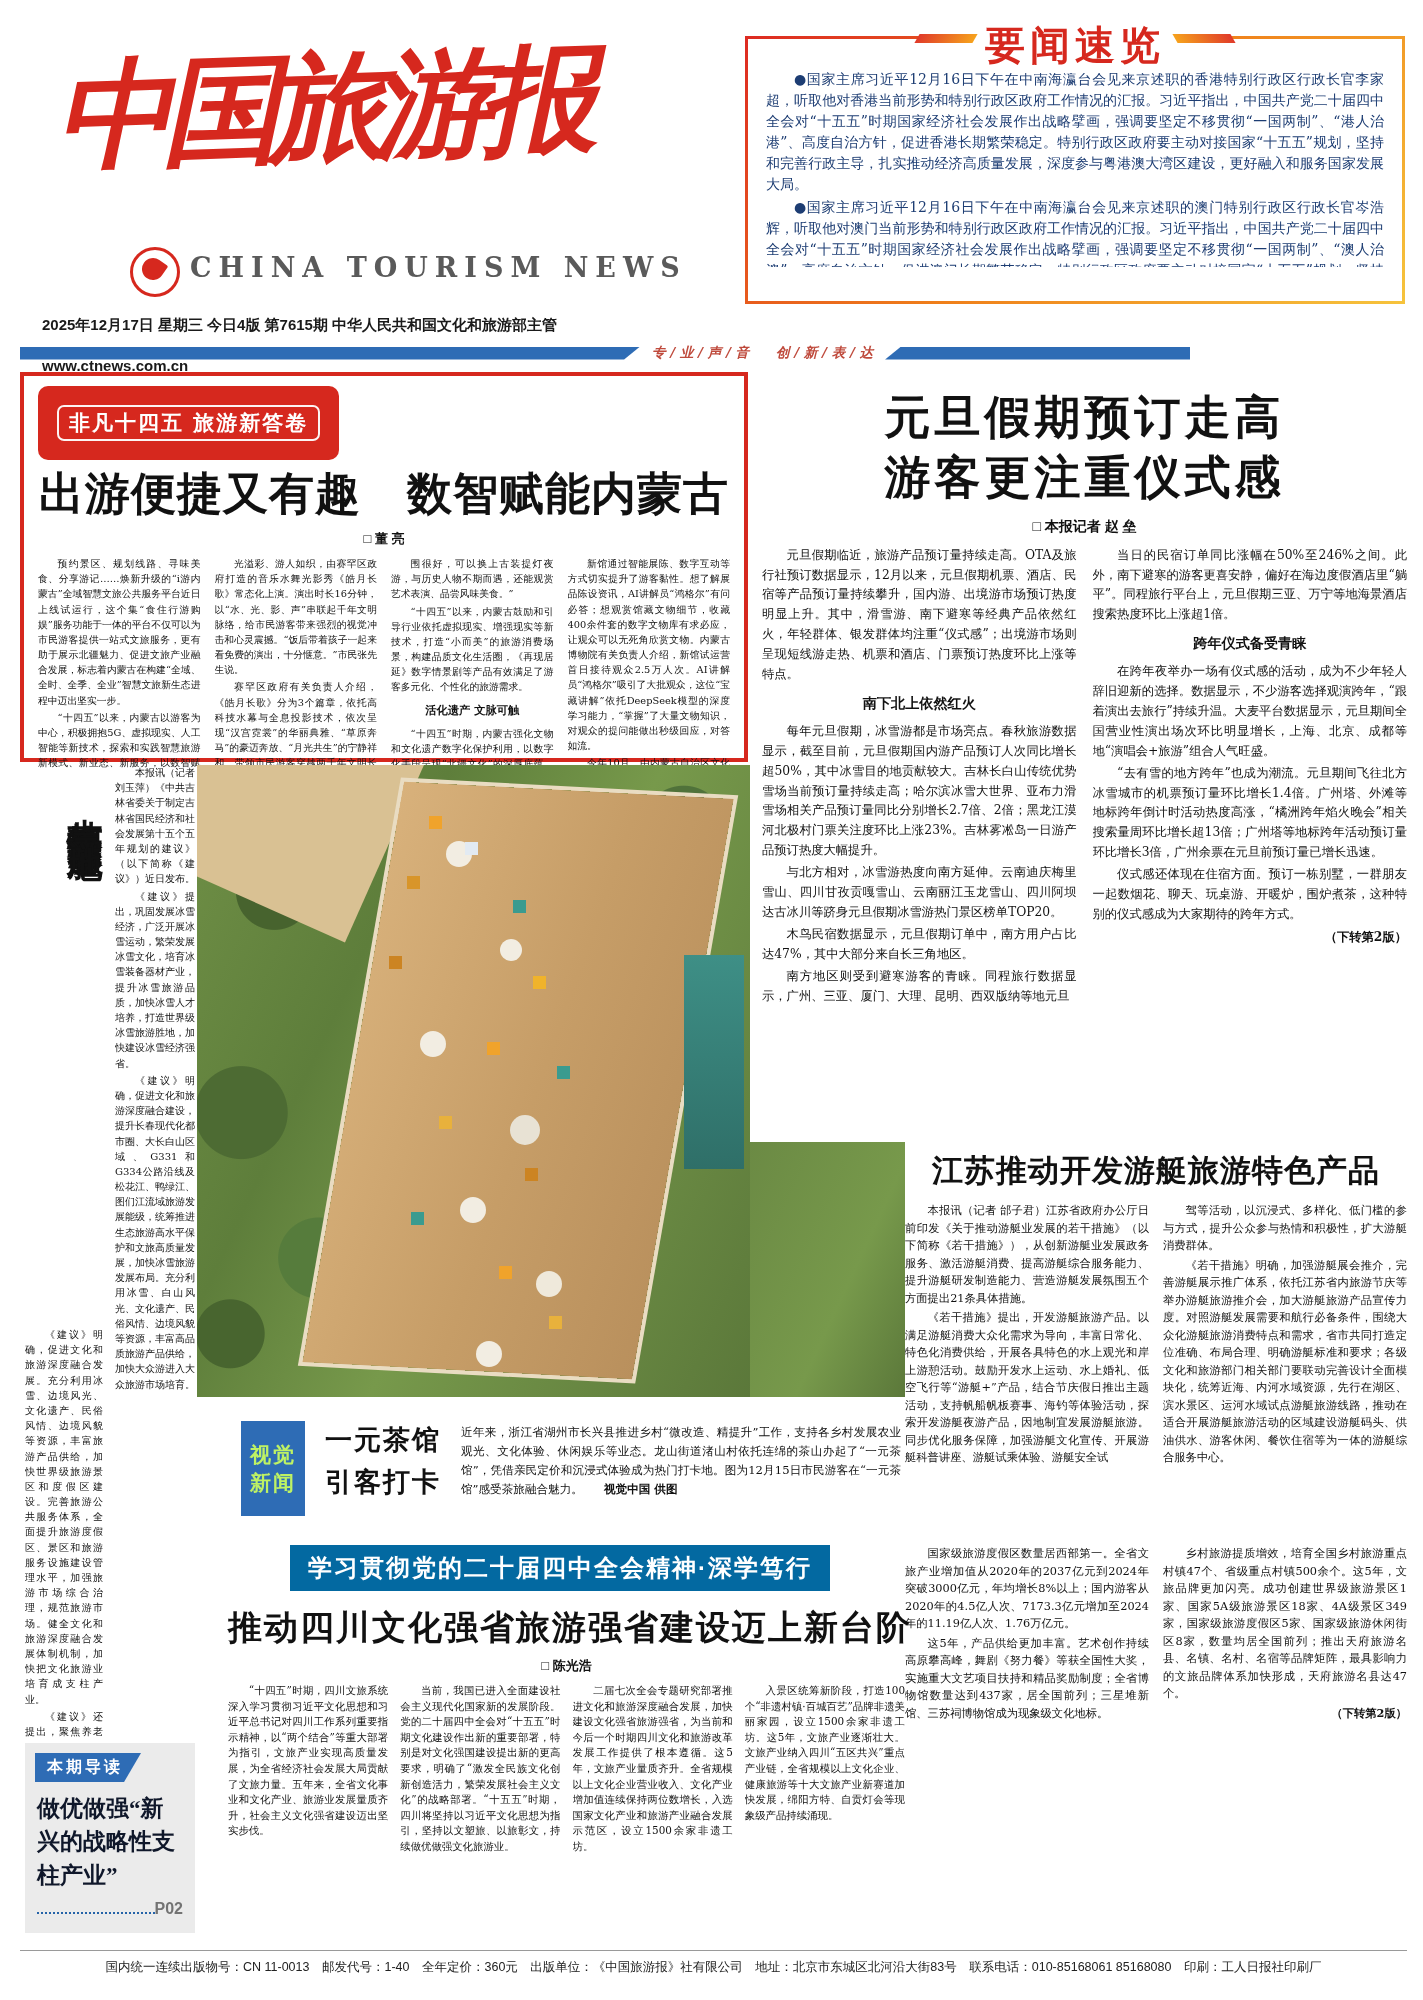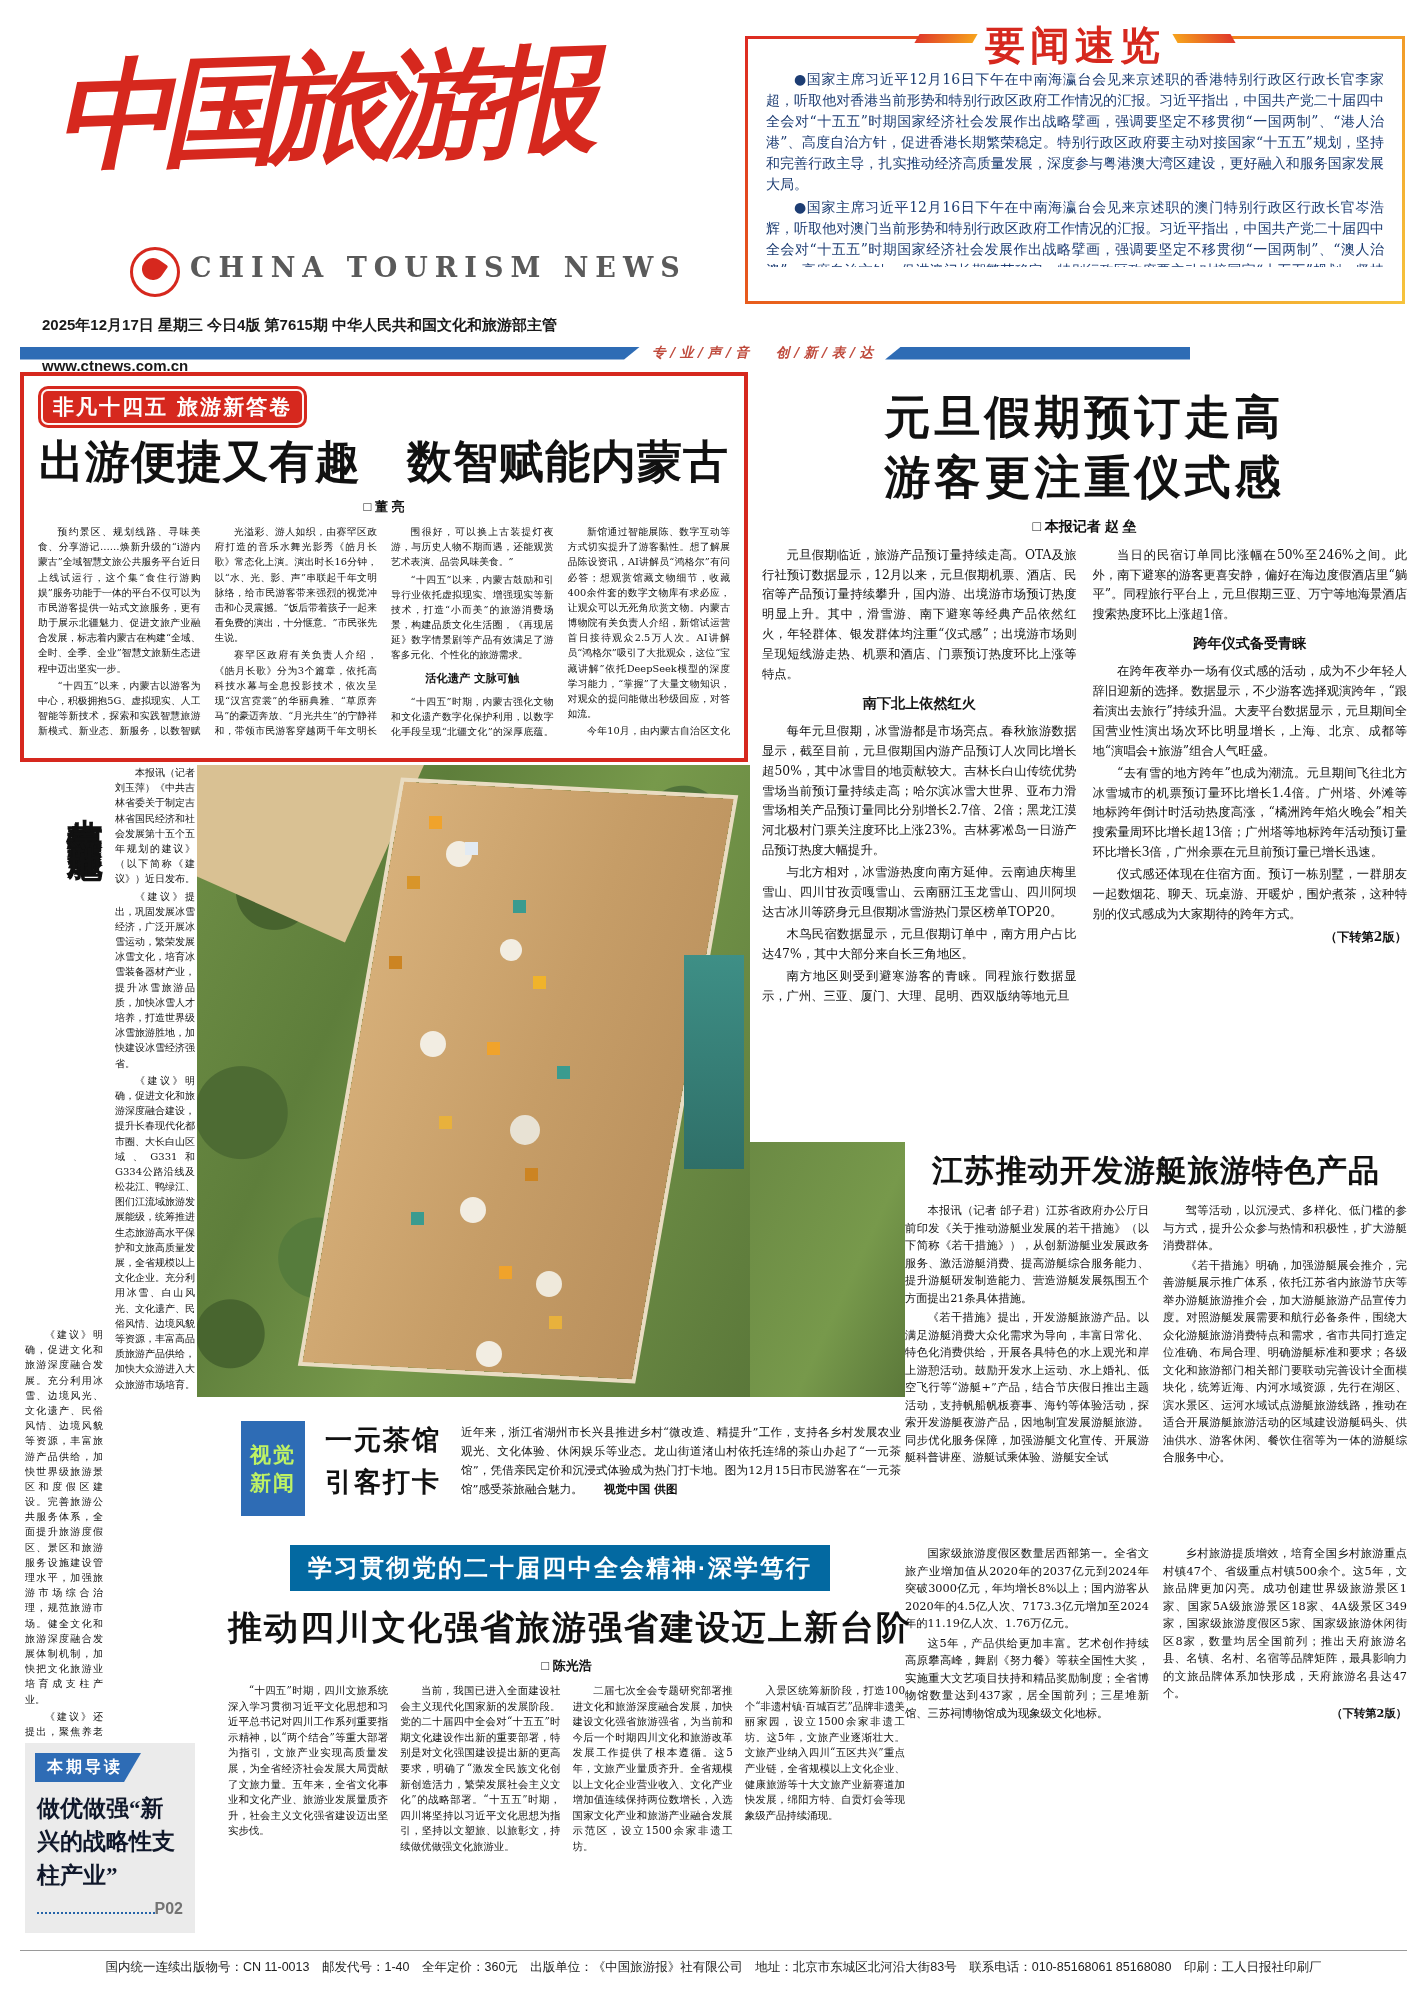--- a/index.html
+++ b/index.html
@@ -33,21 +33,21 @@
   .slogan{padding:0 12px;color:#bf4a3c;font-size:13.5px;font-weight:bold;font-style:italic;white-space:nowrap;}
   
   .cols{display:flex;overflow:hidden;}
   .col{flex:1;overflow:hidden;text-align:justify;}
   .para{margin:0 0 2px;text-indent:2em;}
   .sub{text-align:center;font-weight:bold;margin:7px 0;font-size:1.15em;}
   .turn{text-align:right;font-weight:bold;}
   .byline{text-align:center;font-weight:bold;font-family:"Liberation Sans",sans-serif;}
   
   .lead-box{border:4px solid #d6281e;box-sizing:border-box;padding:10px 14px;}
-  .badge{display:inline-block;background:#d6281e;border-radius:10px;padding:3px;}
+  .badge{display:inline-block;background:#d6281e;border-radius:10px;padding:19px;}
   .badge span{display:inline-block;border:2px solid rgba(255,255,255,.95);border-radius:7px;
          color:#fff;font-weight:bold;font-size:21px;padding:2px 10px;letter-spacing:2px;}
   .lead-headline{text-align:center;font-size:45px;font-weight:900;letter-spacing:1px;margin:4px 0 6px;white-space:nowrap;}
   .lead-cols{gap:14px;height:212px;font-size:9.8px;line-height:1.55;}
   
   .yd-headline{text-align:center;font-size:46px;font-weight:900;line-height:1.3;letter-spacing:4px;white-space:nowrap;}
   .yd-cols{gap:16px;height:558px;font-size:12.3px;line-height:1.62;margin-top:10px;}
   
   .js-headline{text-align:center;font-size:31px;font-weight:900;letter-spacing:1px;white-space:nowrap;margin-bottom:10px;}
   .js-cols{gap:14px;height:330px;font-size:11.3px;line-height:1.55;}
@@ -183,21 +183,21 @@
 
 <div class="abs" style="left:25px;top:765px;width:170px;height:1168px;">
   <div class="abs jl-title" style="left:0;top:25px;width:78px;height:528px;">吉林加快打造世界级冰雪旅游胜地</div>
   <div class="abs jl-col" style="left:0;top:562px;width:78px;height:410px;">
       <p class="para">《建议》明确，促进文化和旅游深度融合发展。充分利用冰雪、边境风光、文化遗产、民俗风情、边境风貌等资源，丰富旅游产品供给，加快世界级旅游景区和度假区建设。完善旅游公共服务体系，全面提升旅游度假区、景区和旅游服务设施建设管理水平，加强旅游市场综合治理，规范旅游市场。健全文化和旅游深度融合发展体制机制，加快把文化旅游业培育成支柱产业。</p>
       <p class="para">《建议》还提出，聚焦养老照护、中医养生、生态康养、家政服务等产业业态，不断丰富产品供给，加快培育大力发展银发经济、“候鸟式”康养产业集群。推进兴边富民行动中心城镇、边境特色小城镇，重点边境村及美丽乡村建设，打造“旅游+边贸”融而特”的城镇风貌。支持边境村组团式发展，鼓励发展边境贸易、边境旅游和农产品种养加工等特色产业，促进边境繁荣发展、边民团结幸福、边防安全稳固。</p>
     </div>
   <div class="abs jl-col" style="left:90px;top:0;width:80px;height:972px;">
       <p class="para">本报讯（记者 刘玉萍）《中共吉林省委关于制定吉林省国民经济和社会发展第十五个五年规划的建议》（以下简称《建议》）近日发布。</p>
       <p class="para">《建议》提出，巩固发展冰雪经济，广泛开展冰雪运动，繁荣发展冰雪文化，培育冰雪装备器材产业，提升冰雪旅游品质，加快冰雪人才培养，打造世界级冰雪旅游胜地，加快建设冰雪经济强省。</p>
-      <p class="para">《建议》明确，促进文化和旅游深度融合建设，提升长春现代化都市圈、大长白山区域、G331和G334公路沿线及松花江、鸭绿江、图们江流域旅游发展能级，统筹推进生态旅游高水平保护和文旅高质量发展，全省规模以上文化企业。充分利用冰雪、白山风光、文化遗产、民俗风情、边境风貌等资源，丰富高品质旅游产品供给，加快大众游进入大众旅游市场培育。</p>
+      <p class="para">《建议》明确，促进文化和旅游深度融合建设，提升长春现代化都市圈、大长白山区域、G331和G334公路沿线及松花江、鸭绿江、图们江流域旅游发展能级，统筹推进生态旅游高水平保护和文旅高质量发展，加快冰雪旅游发展布局。充分利用冰雪、白山风光、文化遗产、民俗风情、边境风貌等资源，丰富高品质旅游产品供给，加快大众游进入大众旅游市场培育。</p>
     </div>
   <div class="abs daodu" style="left:0;top:978px;width:170px;height:190px;">
     <div class="daodu-tab">本期导读</div>
     <div class="daodu-text">做优做强“新兴的战略性支柱产业”</div>
     <div class="daodu-row">
       <span class="dots"></span>
       <span class="pageno">P02</span>
     </div>
   </div>
 </div>

